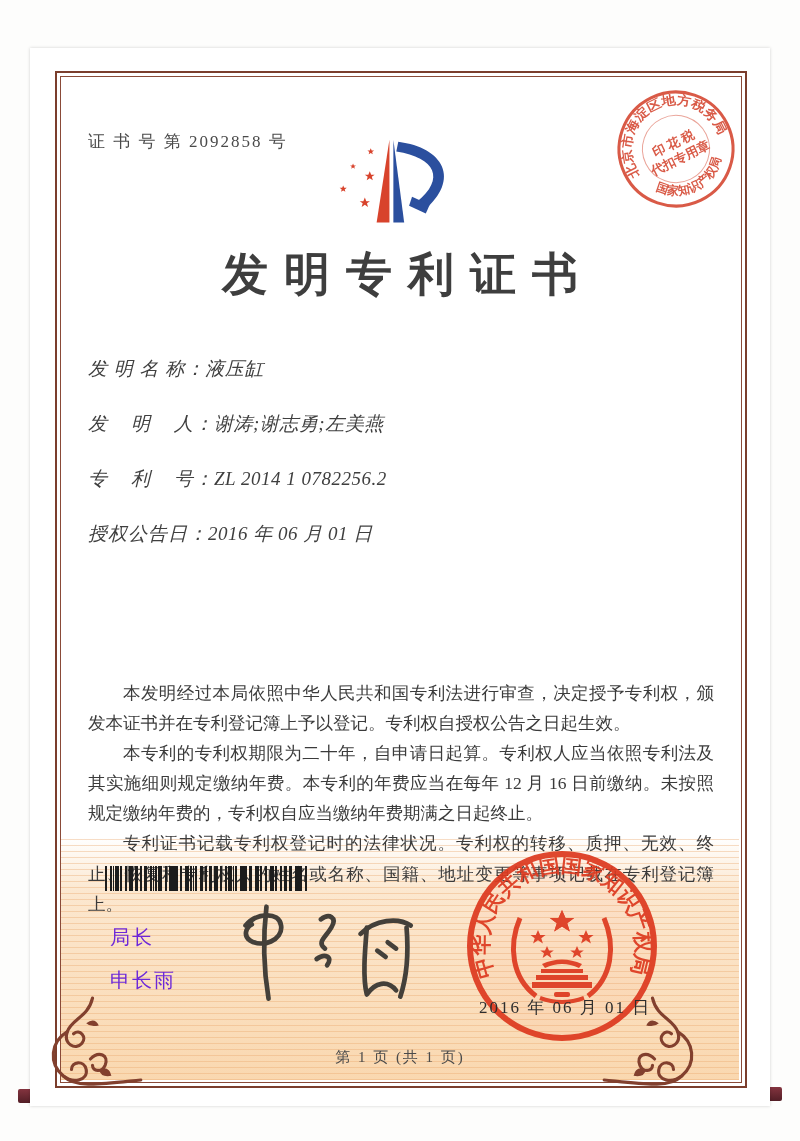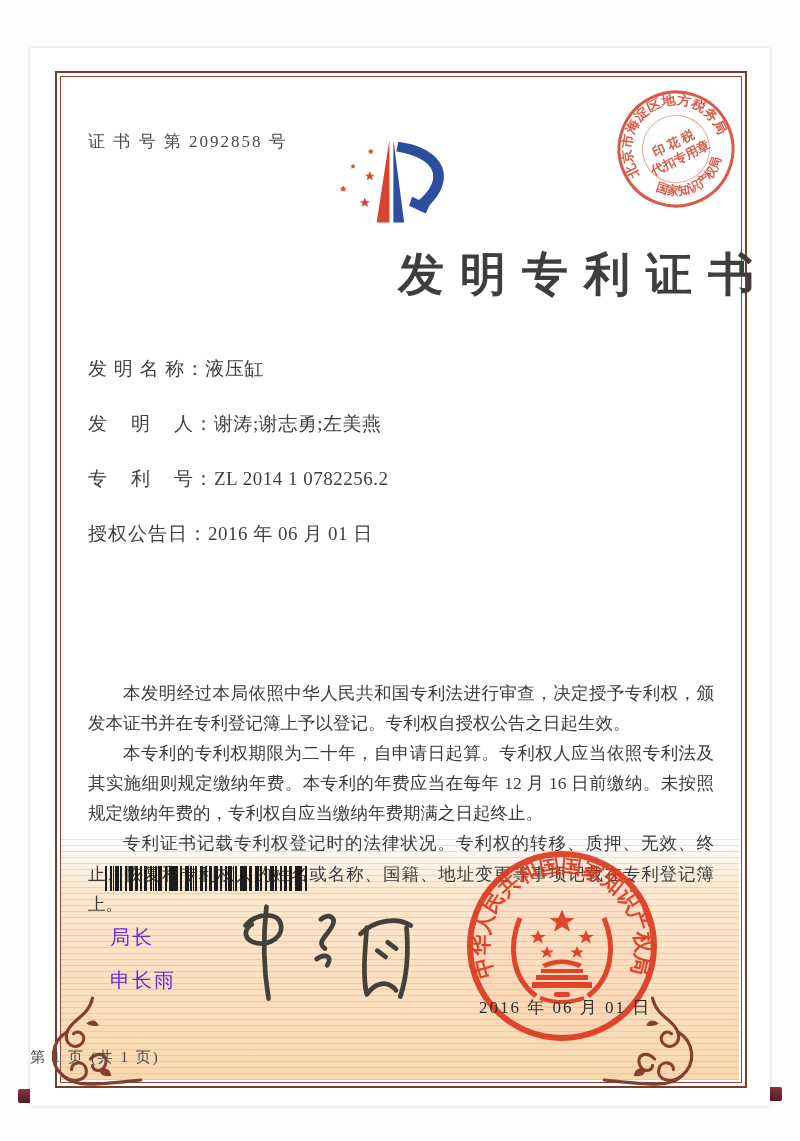--- a/index.html
+++ b/index.html
@@ -17,40 +17,40 @@
   .frame{position:absolute;left:30px;top:28px;width:680px;height:1005px;
          border:1px solid #8a4a38;outline:2px solid #7b3e2d;outline-offset:3px;}
   
   .guilloche{position:absolute;left:31px;top:790px;width:678px;height:242px;
       background:
         repeating-linear-gradient(0deg, rgba(233,166,106,.38) 0 1px, rgba(255,255,255,0) 1px 6px),
         linear-gradient(180deg, rgba(250,220,185,0) 0%, rgba(249,212,168,.55) 22%, rgba(248,206,156,.8) 100%);}
   .cert-no{position:absolute;left:58px;top:82px;font-size:17px;letter-spacing:2px;color:#4a4a4a;white-space:pre;}
   .logo{position:absolute;left:295px;top:80px;}
   .tax-stamp{position:absolute;left:585px;top:40px;transform:rotate(-26deg);opacity:.88;}
-  .title{position:absolute;left:0;top:196px;width:100%;text-align:right;font-size:46px;font-weight:600;
+  .title{position:absolute;left:0;top:196px;width:100%;text-align:center;font-size:46px;font-weight:600;
          color:#3e3e3e;letter-spacing:16px;text-indent:16px;}
   .fields{position:absolute;left:58px;top:308px;width:640px;}
-  .field-row{height:55px;font-size:19px;color:#3f3f3f;}
+  .field-row{height:55px;font-size:19px;color:#3f3f3f;font-style:italic;}
   .field-label{white-space:pre;letter-spacing:1px;}
   .field-value{letter-spacing:.5px;}
   .paras{position:absolute;left:58px;top:630px;width:626px;}
   .paras p{margin:0;font-size:17.5px;line-height:1.72;color:#3b3b3b;text-align:justify;text-indent:2em;}
   .barcode{position:absolute;left:75px;top:818px;width:202px;height:25px;
       background:
         repeating-linear-gradient(90deg,#1c1c1c 0 2px,transparent 2px 5px),
         repeating-linear-gradient(90deg,#1c1c1c 0 1px,transparent 1px 8px),
         repeating-linear-gradient(90deg,transparent 0 11px,#1c1c1c 11px 14px);}
   .signer{position:absolute;left:80px;top:876px;font-size:20px;color:#6d28d9;letter-spacing:2px;}
   .signer div{margin-bottom:16px;}
   .signature{position:absolute;left:190px;top:842px;}
   .big-seal{position:absolute;left:432px;top:798px;opacity:.93;}
   .seal-date{position:absolute;left:420px;top:948px;width:230px;text-align:center;
              font-size:17px;letter-spacing:2px;color:#2d2d2d;}
-  .footer{position:absolute;left:0;top:1000px;width:100%;text-align:left;font-size:15px;
+  .footer{position:absolute;left:0;top:1000px;width:100%;text-align:center;font-size:15px;
           color:#4a4a4a;letter-spacing:2px;}
   .flourish{position:absolute;}
   .flourish.bl{left:10px;top:948px;}
   .flourish.br{left:570px;top:948px;transform:scaleX(-1);}
   svg text{font-family:"Liberation Serif","DejaVu Serif",serif;}
 </style>
 </head>
 <body>
 
 <div class="scan">

